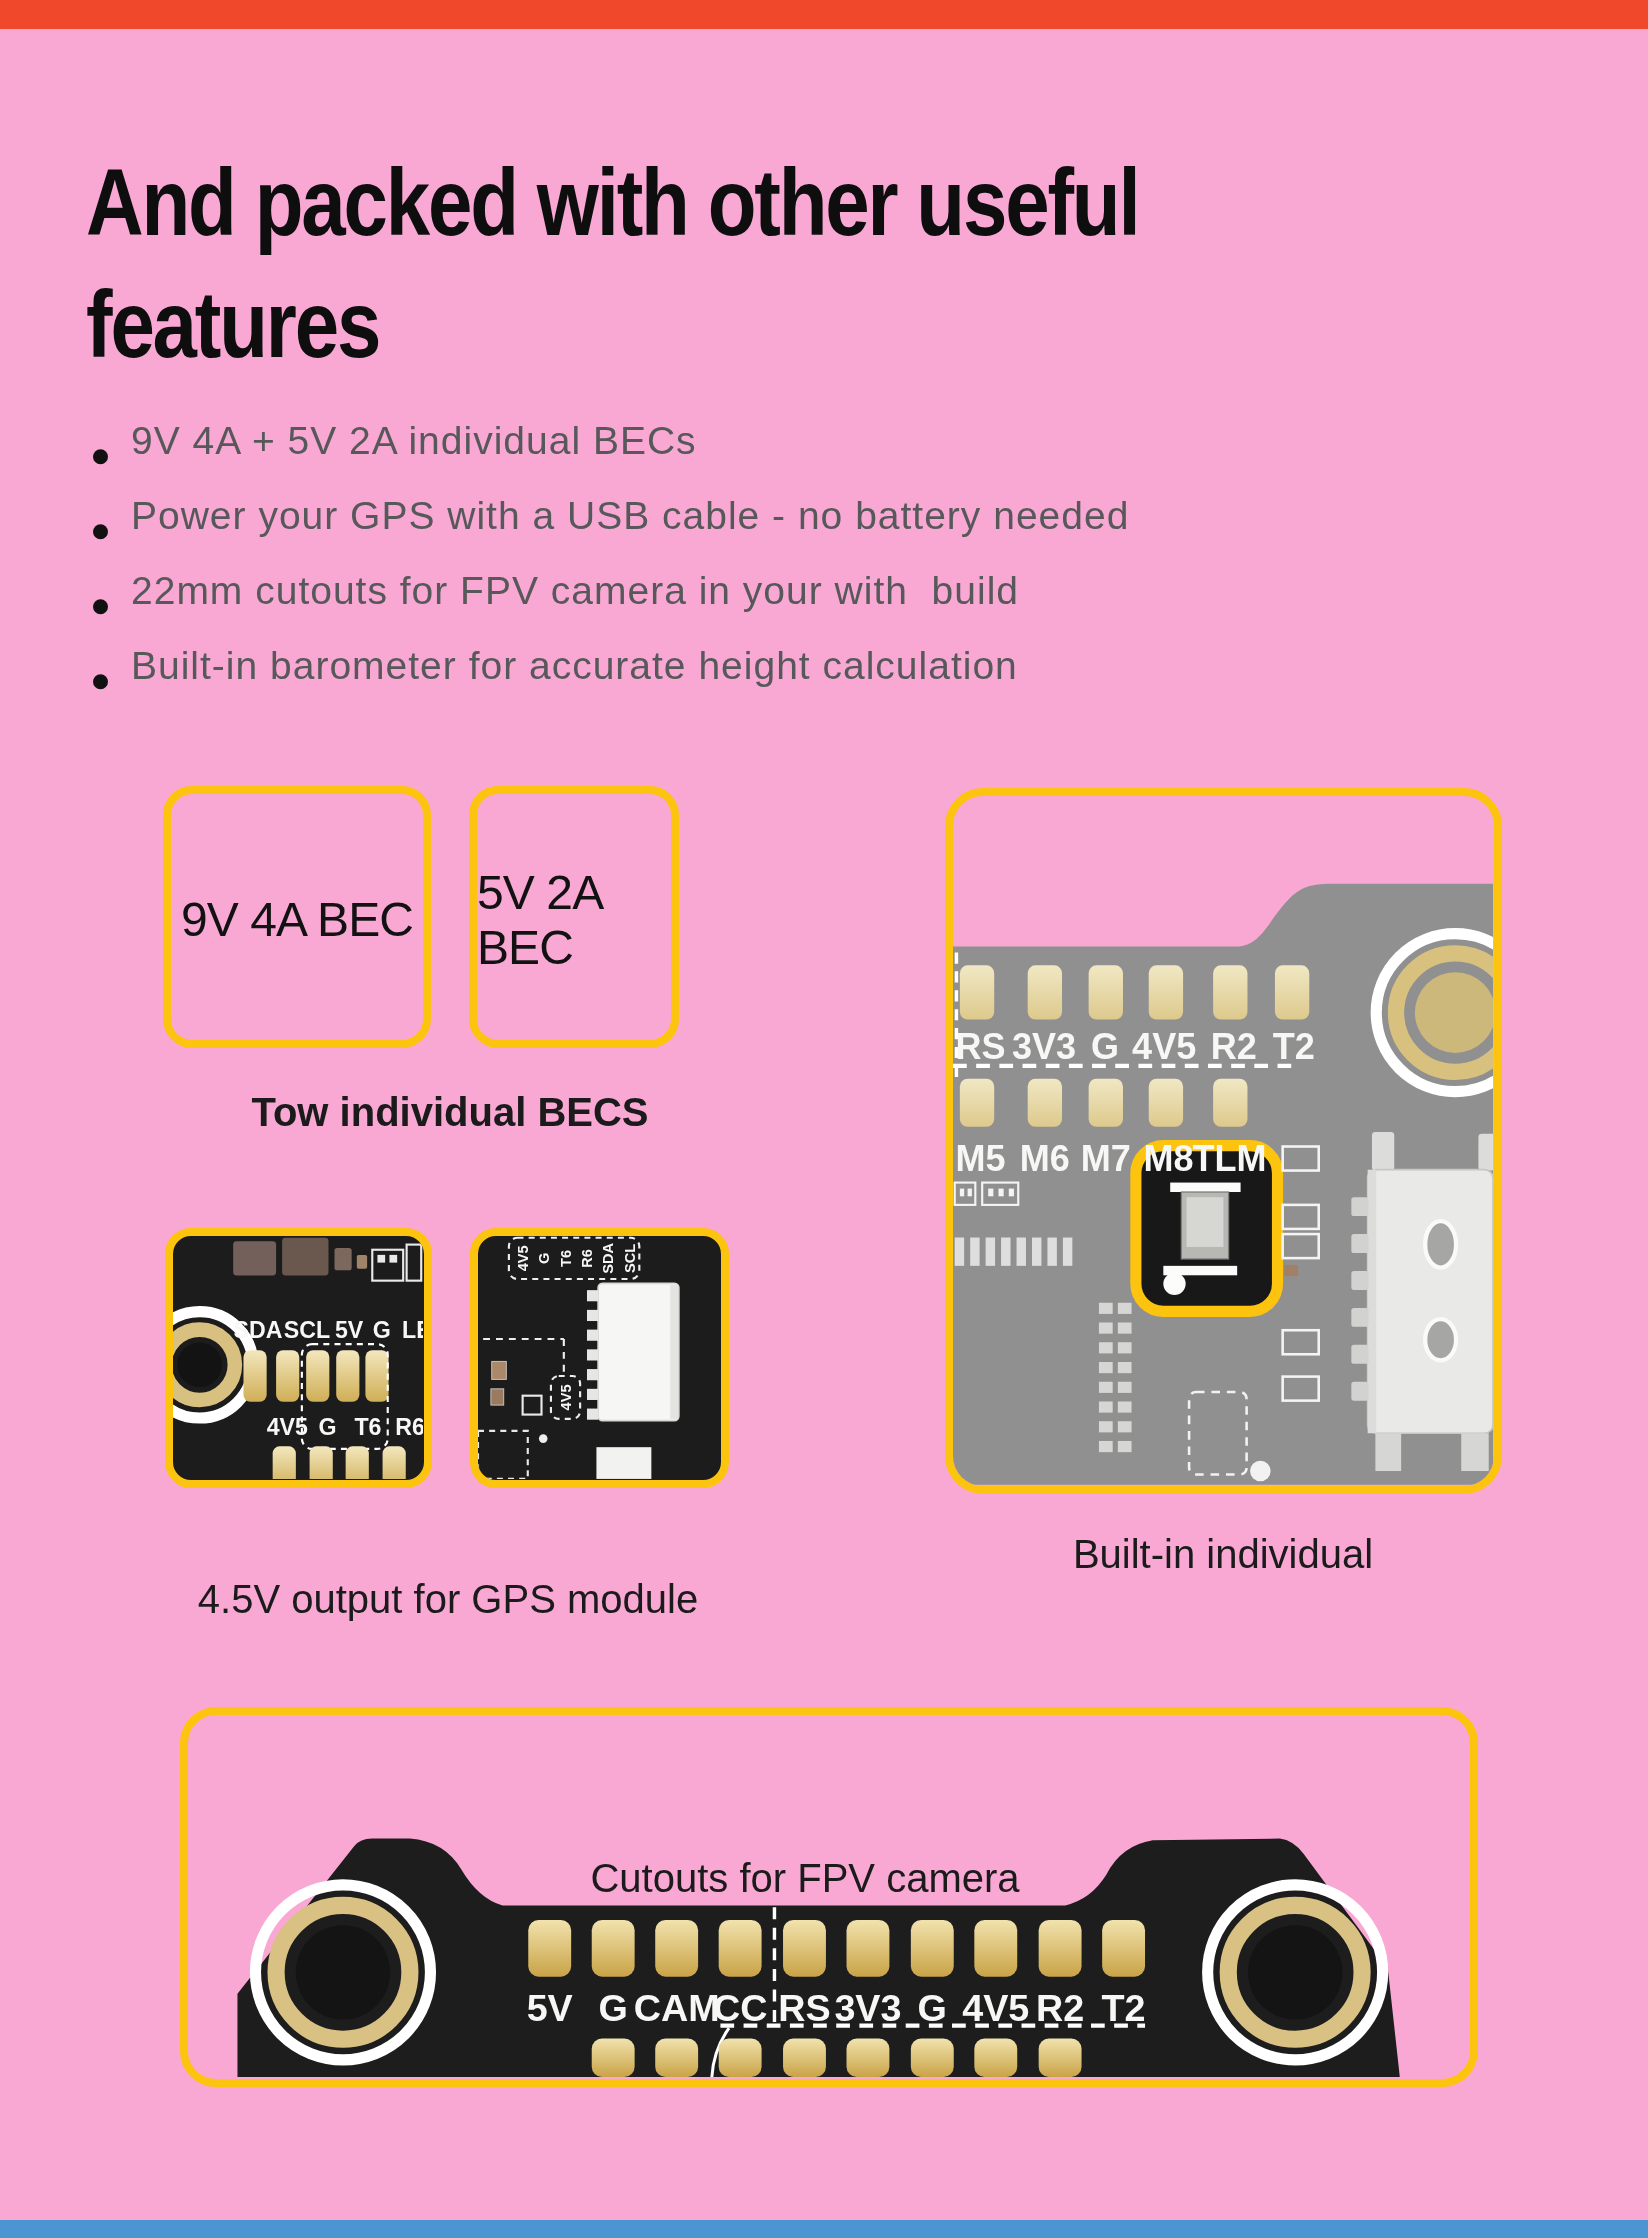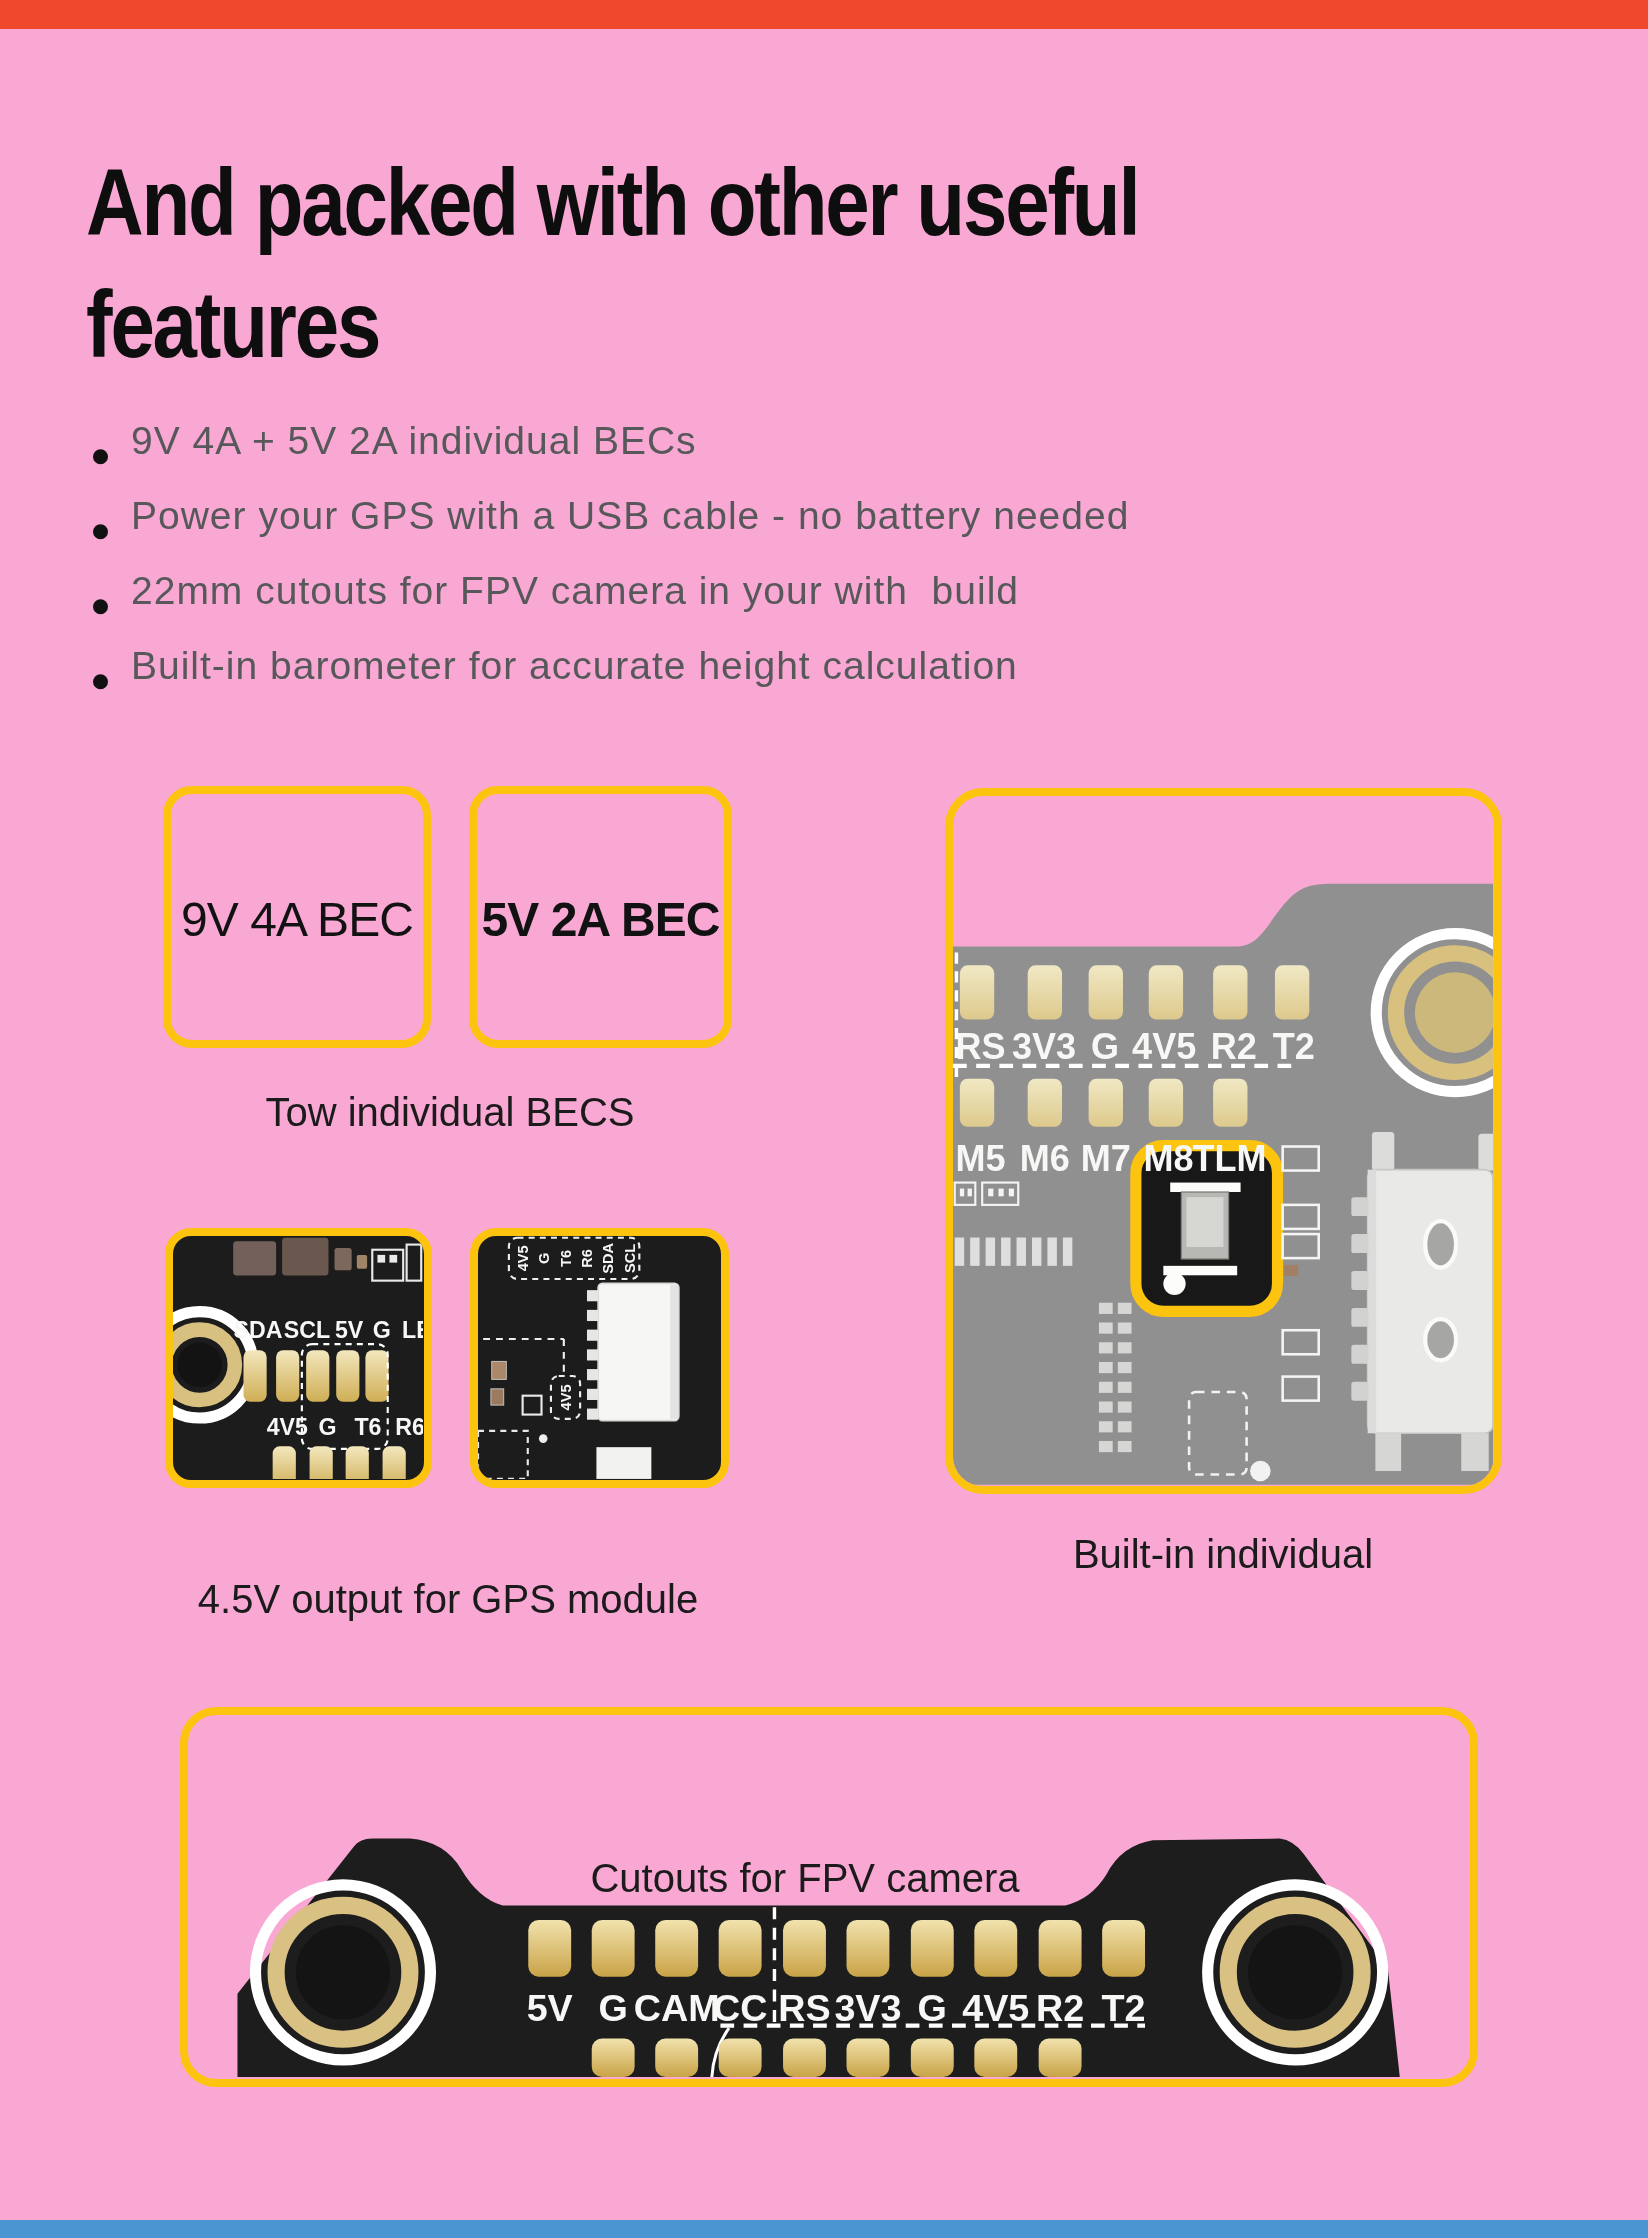--- a/index.html
+++ b/index.html
@@ -23,21 +23,21 @@
   }
   .bullets li .dot{
     position:absolute;left:6.9px;top:50%;transform:translateY(-50%);
     width:15.5px;height:15.5px;border-radius:50%;background:#111;
   }
 
   .ybox{position:absolute;border:8.6px solid #fcc30f;box-sizing:border-box;}
   .bec-box{border-radius:29px;display:flex;align-items:center;justify-content:center;}
   .bec-box span{font-size:48px;color:#121212;letter-spacing:-0.9px;padding-top:5.2px;}
   .bec-left{left:163px;top:786px;width:268px;height:262px;}
-  .bec-right{left:469px;top:786px;width:263px;height:262px;font-weight:bold;}
+  .bec-right{left:469px;top:786px;width:210px;height:262px;}
 
   .caption{
     position:absolute;transform:translateX(-50%);font-size:40px;color:#1b1b1b;
     line-height:1;white-space:nowrap;
   }
 
   .pcb-box{border-radius:26px;overflow:hidden;background:#1c1c1c;}
   .gps-left{left:165px;top:1228px;width:267px;height:260px;}
   .gps-right{left:470px;top:1228px;width:259px;height:260px;}
   .baro-box{left:945px;top:788px;width:557px;height:706px;border-radius:38px;overflow:hidden;background:transparent;}
@@ -64,21 +64,21 @@
     <li><span class="dot"></span><span>22mm cutouts for FPV camera in your with  build</span></li>
     <li><span class="dot"></span><span>Built-in barometer for accurate height calculation</span></li>
   </ul>
 
   <div class="ybox bec-box bec-left">
     <span>9V 4A BEC</span>
   </div>
   <div class="ybox bec-box bec-right">
     <span>5V 2A BEC</span>
   </div>
-  <div class="caption" style="left:450px;top:1092px;">Tow individual BECS</div>
+  <div class="caption" style="left:450px;top:1092px;font-weight:bold;">Tow individual BECS</div>
 
   <div class="ybox pcb-box gps-left">
     <svg width="250" height="243" viewBox="0 0 291 283">
       <defs>
         <linearGradient id="gold1" x1="0" y1="0" x2="0" y2="1">
           <stop offset="0" stop-color="#f3e7bd"></stop>
             <stop offset="1" stop-color="#cfae55"></stop>
         </linearGradient>
       </defs>
 

